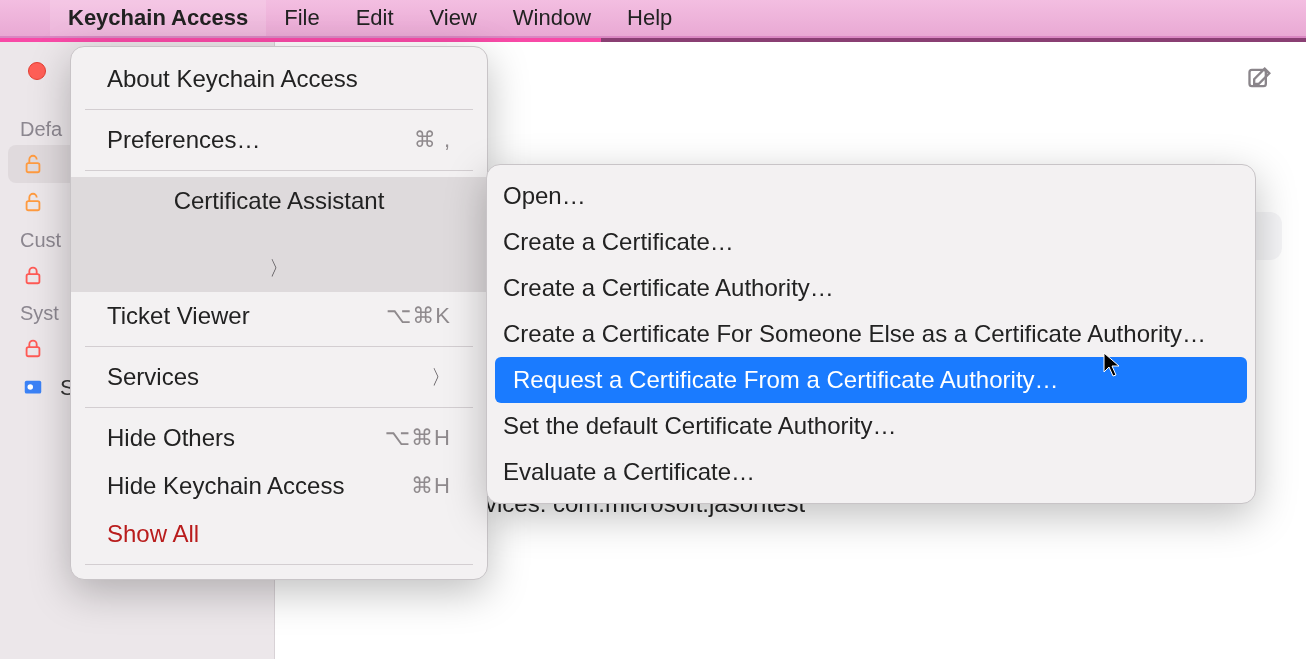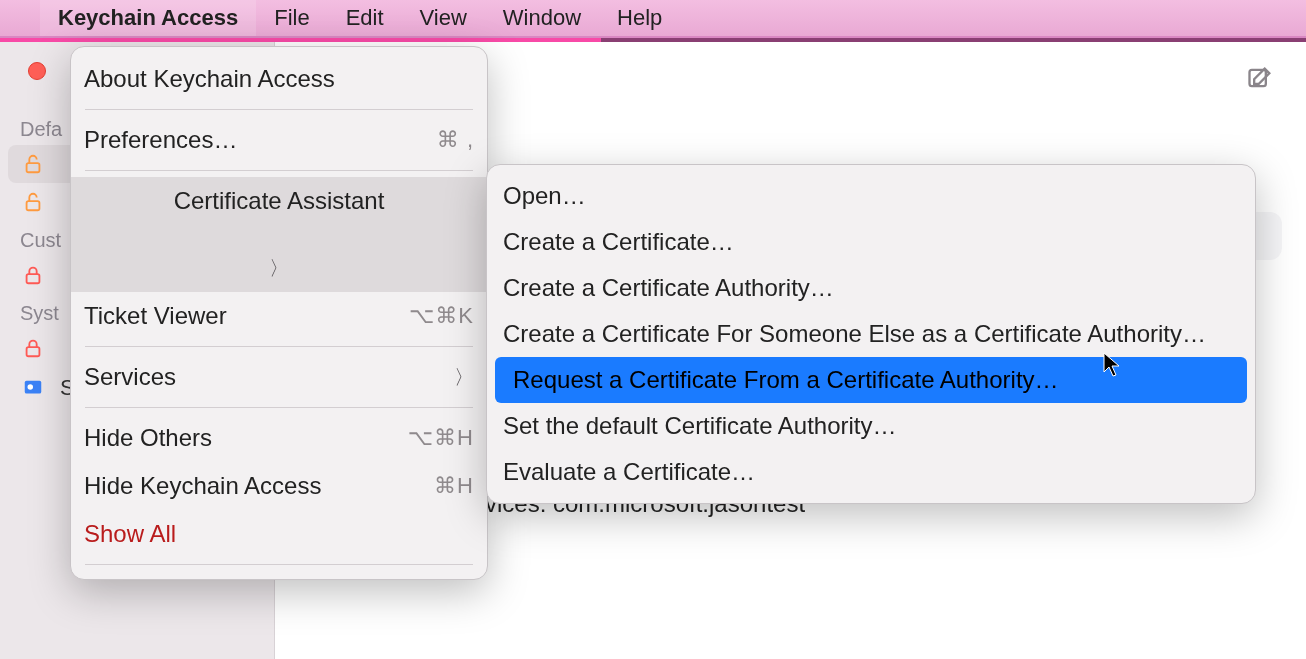--- a/index.html
+++ b/index.html
@@ -2,21 +2,21 @@
 <html><head>
   <meta charset="utf-8">
   <style>
     * { margin: 0; padding: 0; box-sizing: border-box; font-family: -apple-system, "Helvetica Neue", Arial, sans-serif; }
     body { width: 1306px; height: 659px; background: #fff; position: relative; overflow: hidden; }
 
     .menubar {
       height: 38px;
       background: linear-gradient(#f3bee1, #e9a9d4);
       display: flex; align-items: center;
-      padding: 0 10px;
+      padding: 0 20px;
       font-size: 22px; color: #222;
       border-bottom: 2px solid #d987c2;
     }
     .apple-icon { font-size: 24px; margin: 0 20px 0 10px; }
     .menubar .mi { padding: 0 18px; height: 100%; display:flex; align-items:center; cursor:default; }
     .menubar .mi.active { font-weight: 700; background: rgba(255,255,255,0.15); }
     .menubar .mi.first { font-weight: 700; }
 
     .toolbar-accent { height: 4px; background: linear-gradient(to right,#f84aa7 0 46%,#8a3f73 46% 100%); }
 
@@ -49,31 +49,31 @@
     .row-item { background:#f5f5f7; border-radius:12px; padding: 24px 28px; margin-top:12px; }
 
     .key-row { display:flex; gap:20px; align-items:center; color:#555; font-size:22px; padding-left:60px; }
 
     
     .menu {
       position:absolute; background:#f3f1f2; border:1px solid #c8c4c7;
       border-radius:14px; box-shadow: 0 12px 40px rgba(0,0,0,0.25);
       padding: 8px 0; font-size:24px; color:#222;
     }
-    .menu .item { padding: 10px 13px; display:flex; justify-content:space-between; align-items:center; gap:40px; }
+    .menu .item { padding: 10px 36px; display:flex; justify-content:space-between; align-items:center; gap:40px; }
     .menu .item.hl { background:#dedadc;flex-direction:column; }
     .menu .item.disabled { color:#b91c1c; }
     .menu .sep { height:1px; background:#d3ced1; margin:6px 14px; }
     .menu .shortcut { color:#8f8a8d; font-size:22px; letter-spacing:1px; }
     .menu .chev { color:#5a565a; font-size:20px; }
     .menu1 { left:70px; top:46px; width:418px; }
 
     .submenu { left:486px; top:164px; width:770px; }
     .submenu .item { padding: 9px 16px; }
-    .submenu .item.selected { background:#1a7bff; color:#000000; border-radius:6px; margin:0 8px; padding:9px 18px; }
+    .submenu .item.selected { background:#1a7bff; color:#ffffff; border-radius:6px; margin:0 8px; padding:9px 18px; }
 
     .cursor { position:absolute; left:1103px; top:352px; font-size:24px; color:#000; pointer-events:none; }
 
     svg { display:block; }
   </style>
 </head>
 <body>
 
 <div class="menubar">
   <span class="apple-icon"></span>

